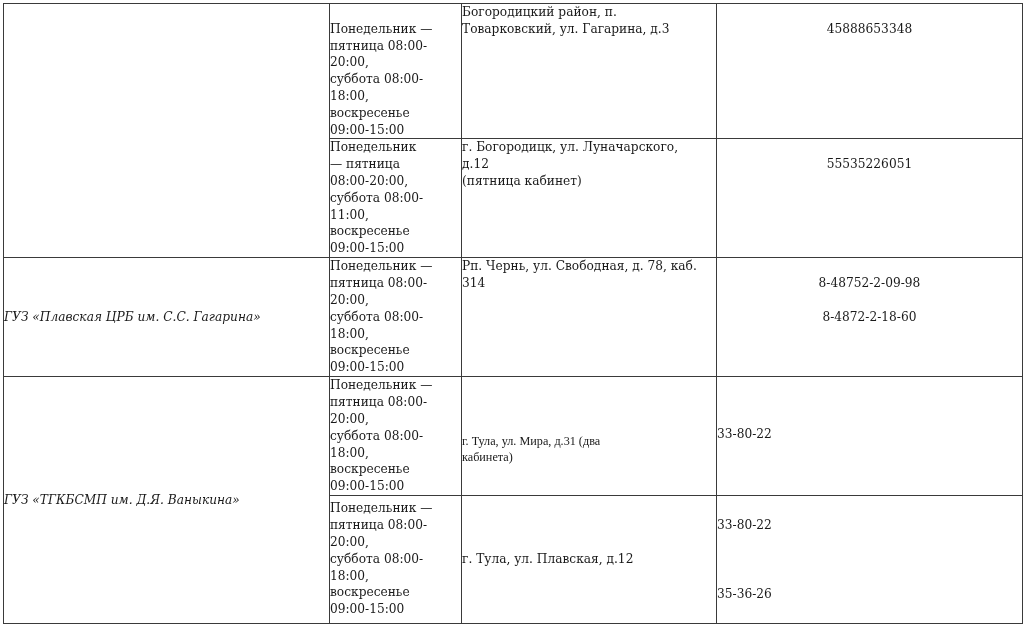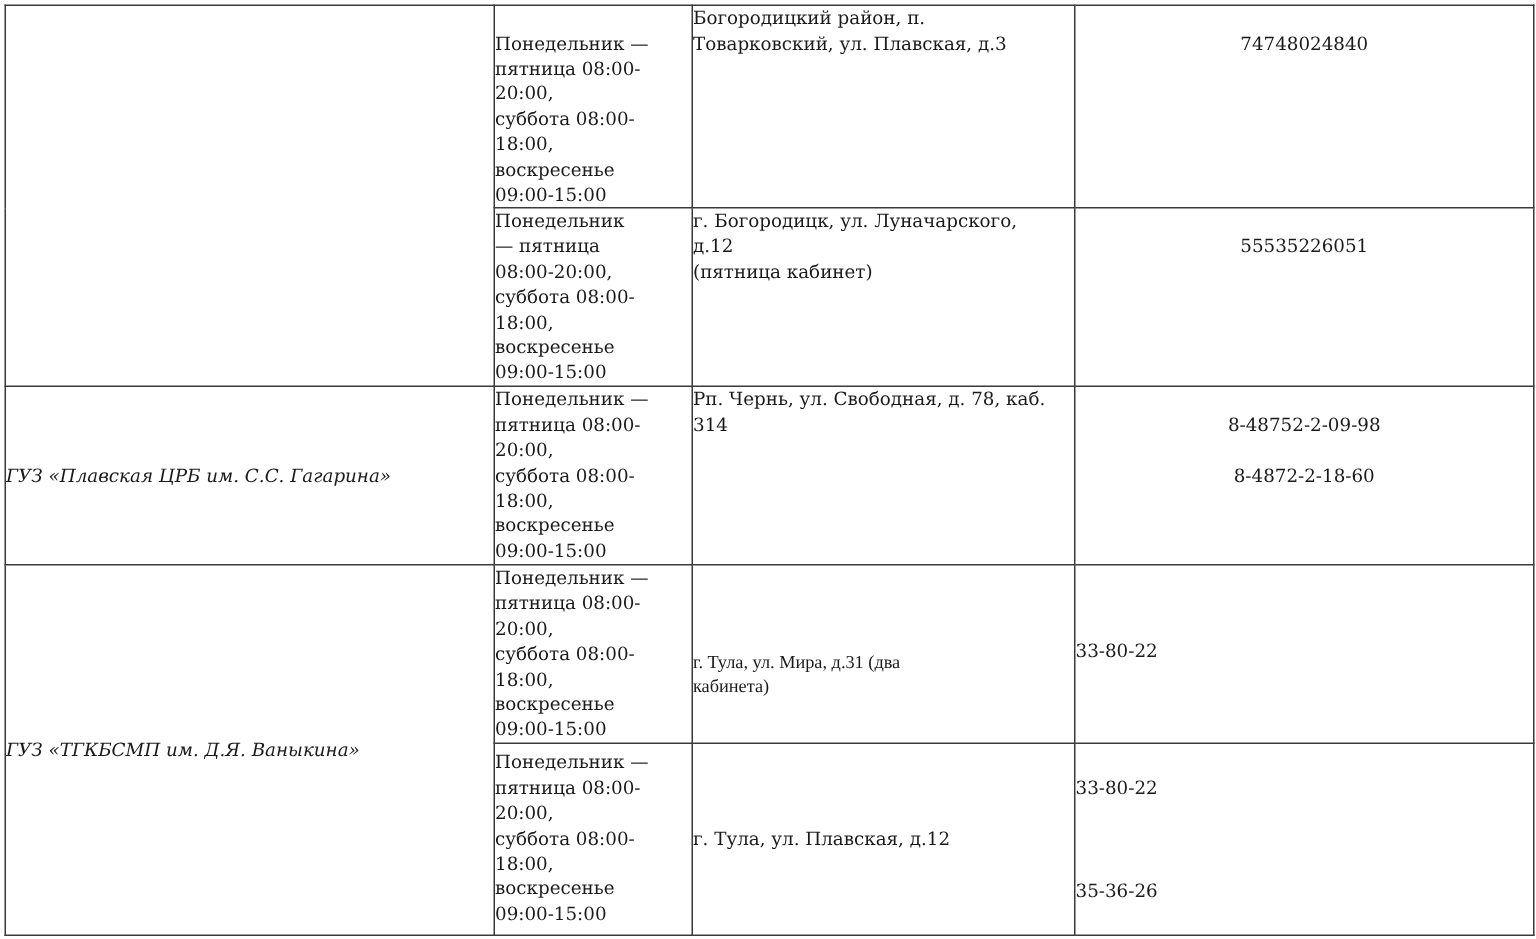--- a/index.html
+++ b/index.html
@@ -35,31 +35,31 @@
     <td rowspan="2" class="cell org"></td>
     <td class="cell">
 Понедельник —
 пятница  08:00-
 20:00,
 суббота 08:00-
 18:00,
 воскресенье
 09:00-15:00</td>
     <td class="cell">Богородицкий район, п.
-Товарковский, ул. Плавская, д.3</td>
+Товарковский, ул. Гагарина, д.3</td>
     <td class="cell phone-center">
-      <span class="phone-line">74748024840</span>
+      <span class="phone-line">45888653348</span>
     </td>
   </tr>
   <tr style="height:119px;">
     <td class="cell">    Понедельник
 — пятница
 08:00-20:00,
 суббота 08:00-
-18:00,
+11:00,
 воскресенье
 09:00-15:00</td>
     <td class="cell">г. Богородицк, ул. Луначарского,
 д.12
 (пятница кабинет)</td>
     <td class="cell phone-center">
       <span class="phone-line">55535226051</span>
     </td>
   </tr>
   <tr style="height:119px;">

